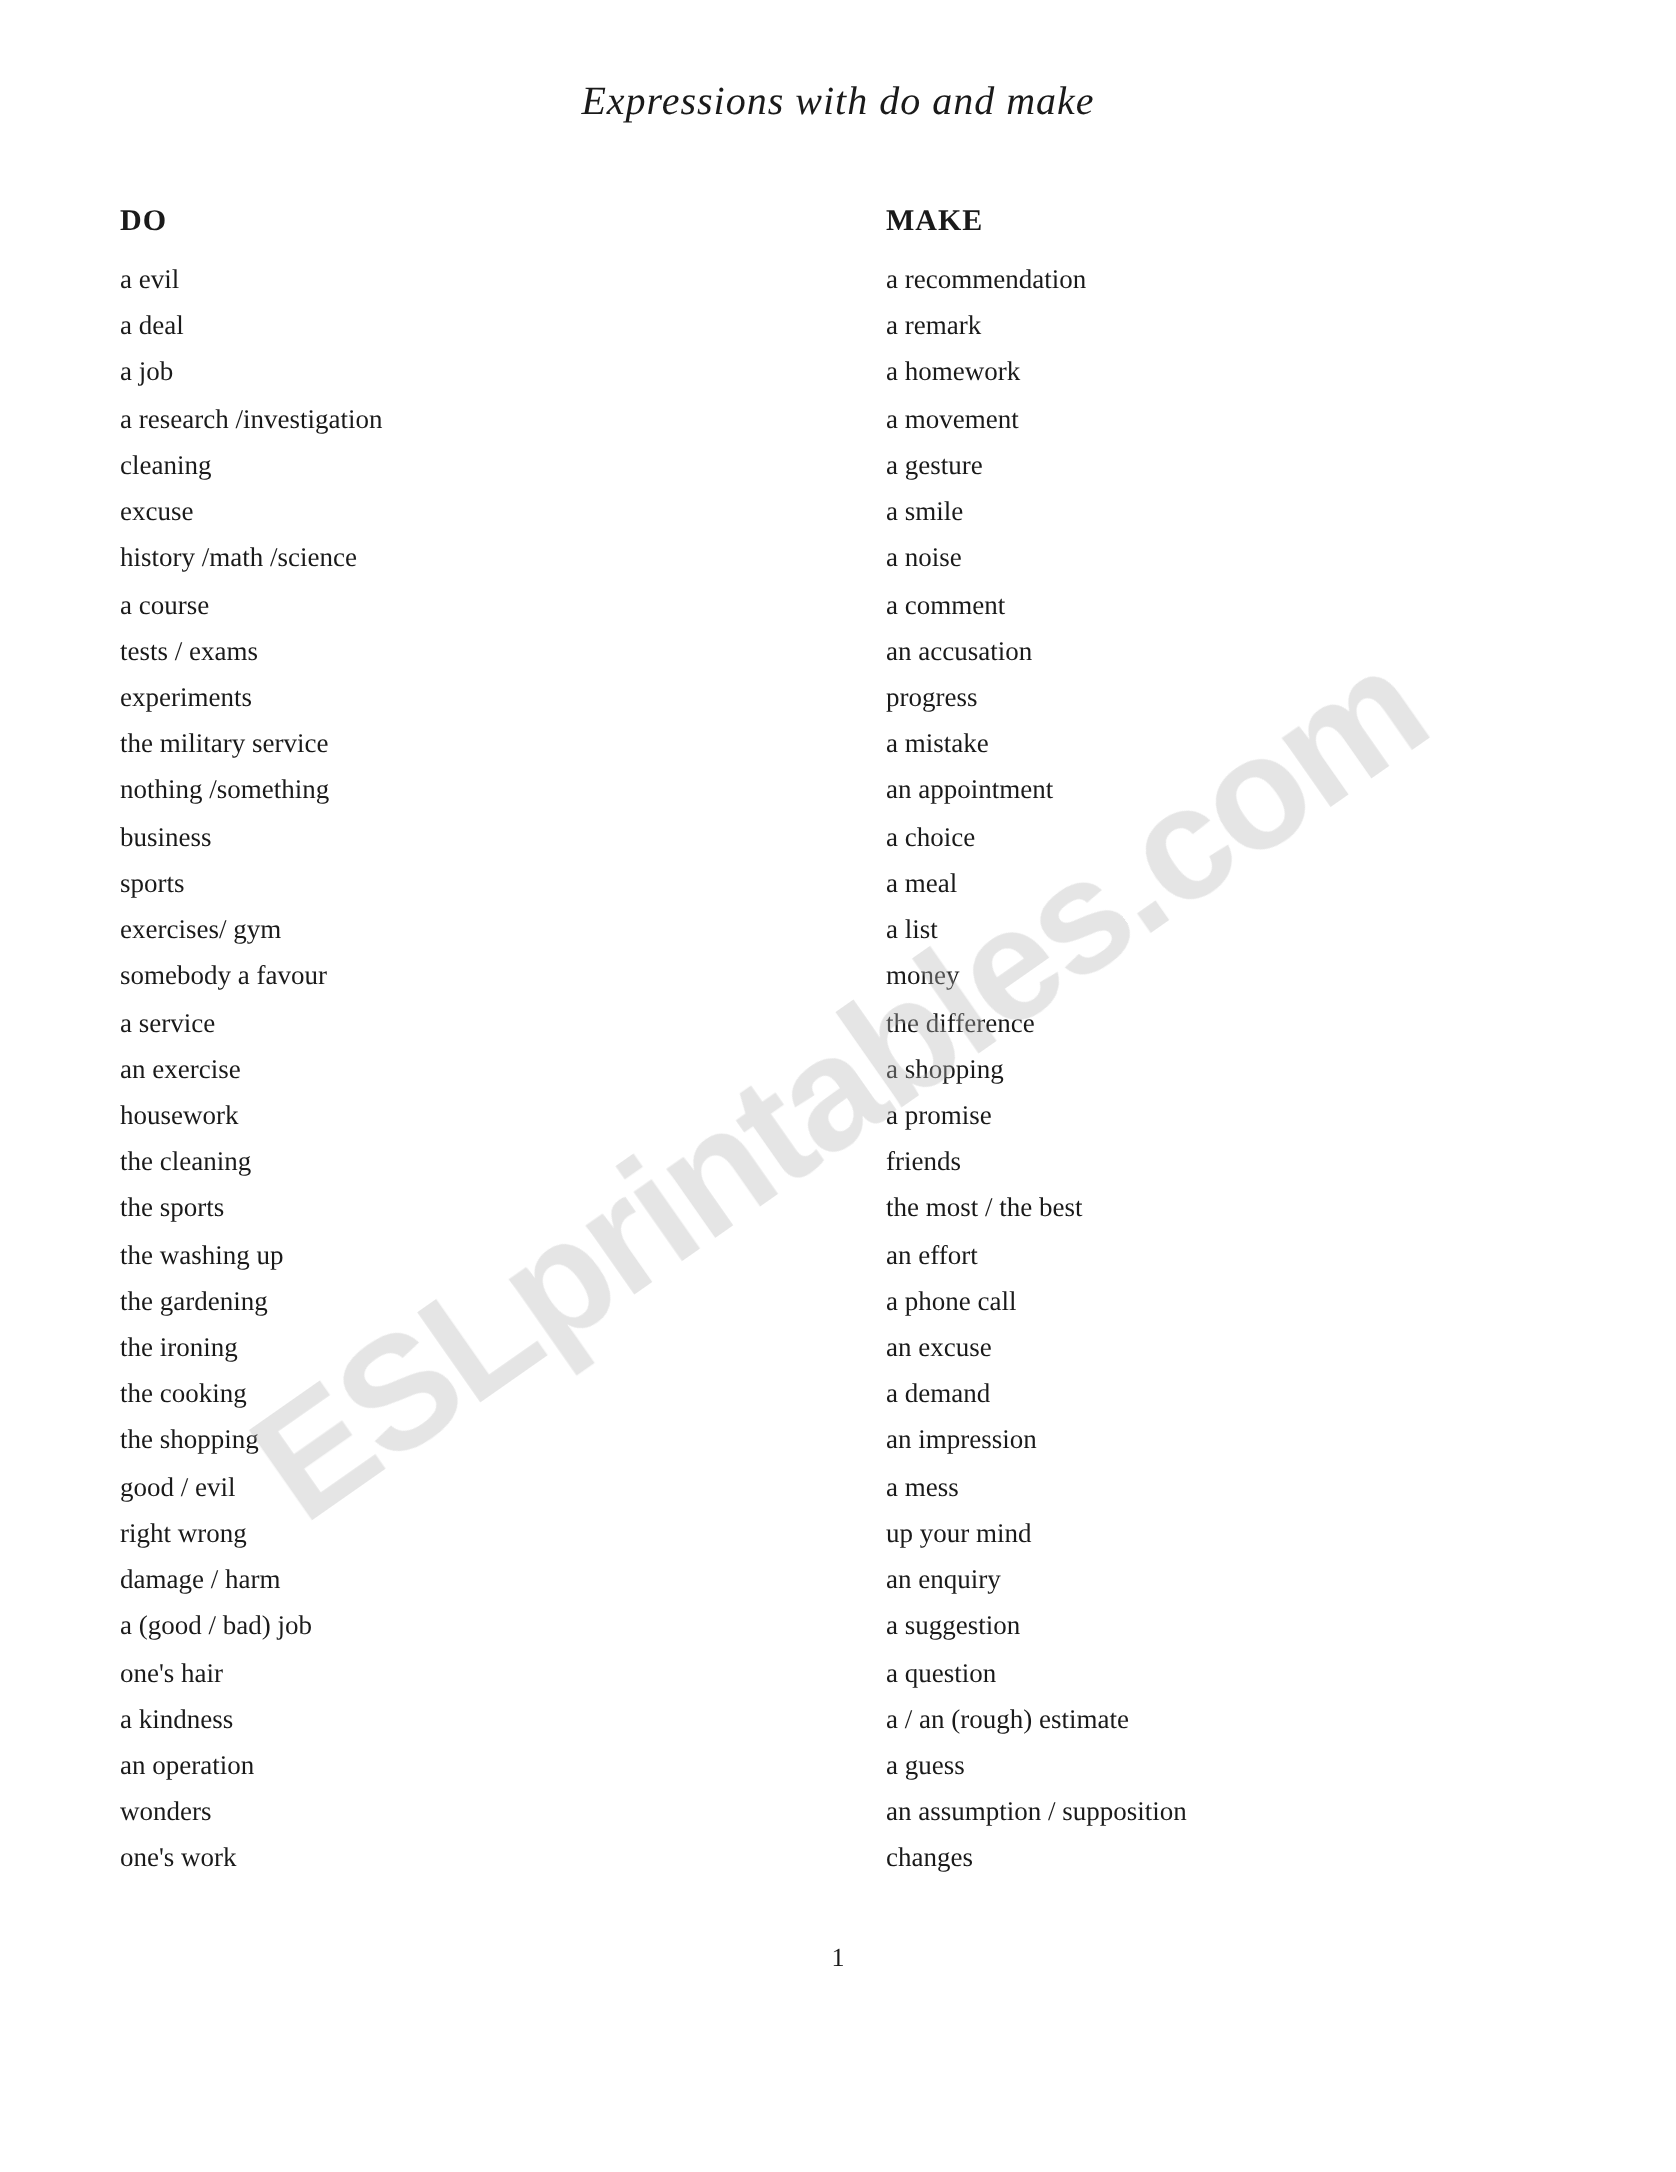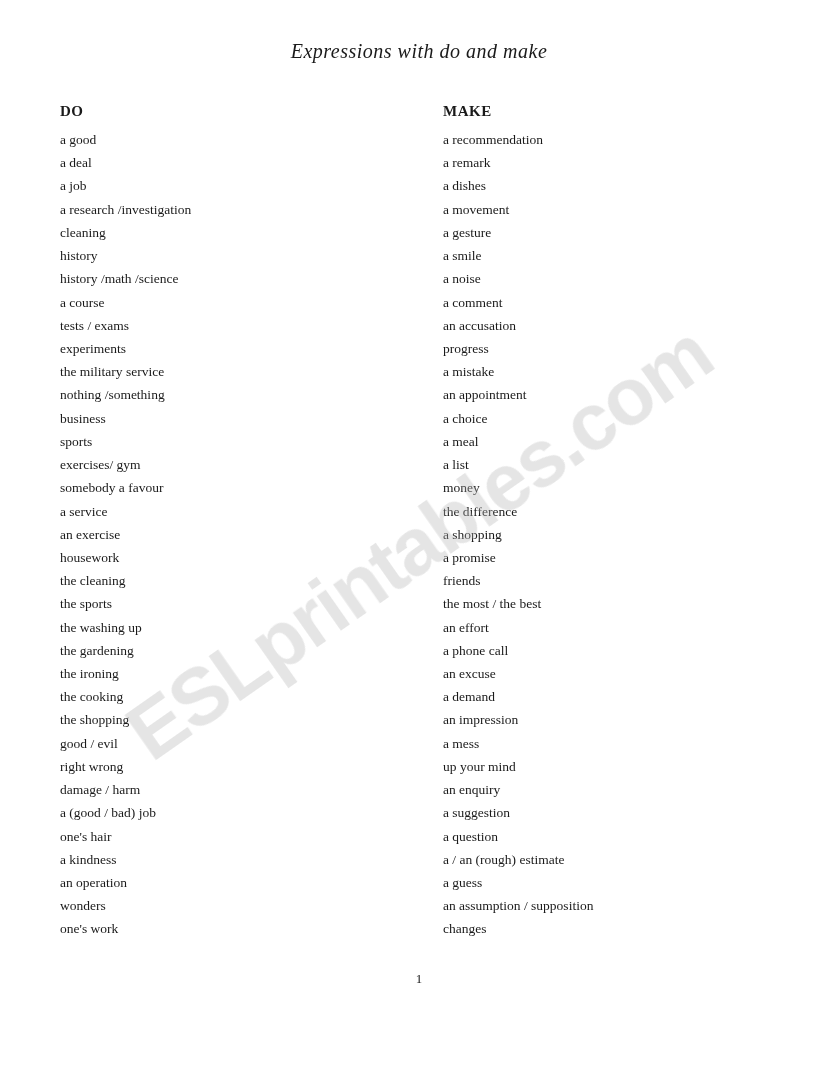--- a/index.html
+++ b/index.html
@@ -75,26 +75,26 @@
 <body>
 
 <div class="watermark">ESLprintables.com</div>
 
 <h1 class="page-title">Expressions with do and make</h1>
 
 <div class="columns-container">
   <div class="column">
     <div class="column-header">DO</div>
     <div id="do-items">
-        <div class="column-item">a good</div>
+        <div class="column-item">a evil</div>
         <div class="column-item">a deal</div>
         <div class="column-item">a job</div>
         <div class="column-item">a research /investigation</div>
         <div class="column-item">cleaning</div>
-        <div class="column-item">history</div>
+        <div class="column-item">excuse</div>
         <div class="column-item">history /math /science</div>
         <div class="column-item">a course</div>
         <div class="column-item">tests / exams</div>
         <div class="column-item">experiments</div>
         <div class="column-item">the military service</div>
         <div class="column-item">nothing /something</div>
         <div class="column-item">business</div>
         <div class="column-item">sports</div>
         <div class="column-item">exercises/ gym</div>
         <div class="column-item">somebody a favour</div>
@@ -117,21 +117,21 @@
         <div class="column-item">an operation</div>
         <div class="column-item">wonders</div>
         <div class="column-item">one's work</div>
       </div>
   </div>
   <div class="column">
     <div class="column-header">MAKE</div>
     <div id="make-items">
         <div class="column-item">a recommendation</div>
         <div class="column-item">a remark</div>
-        <div class="column-item">a dishes</div>
+        <div class="column-item">a homework</div>
         <div class="column-item">a movement</div>
         <div class="column-item">a gesture</div>
         <div class="column-item">a smile</div>
         <div class="column-item">a noise</div>
         <div class="column-item">a comment</div>
         <div class="column-item">an accusation</div>
         <div class="column-item">progress</div>
         <div class="column-item">a mistake</div>
         <div class="column-item">an appointment</div>
         <div class="column-item">a choice</div>

